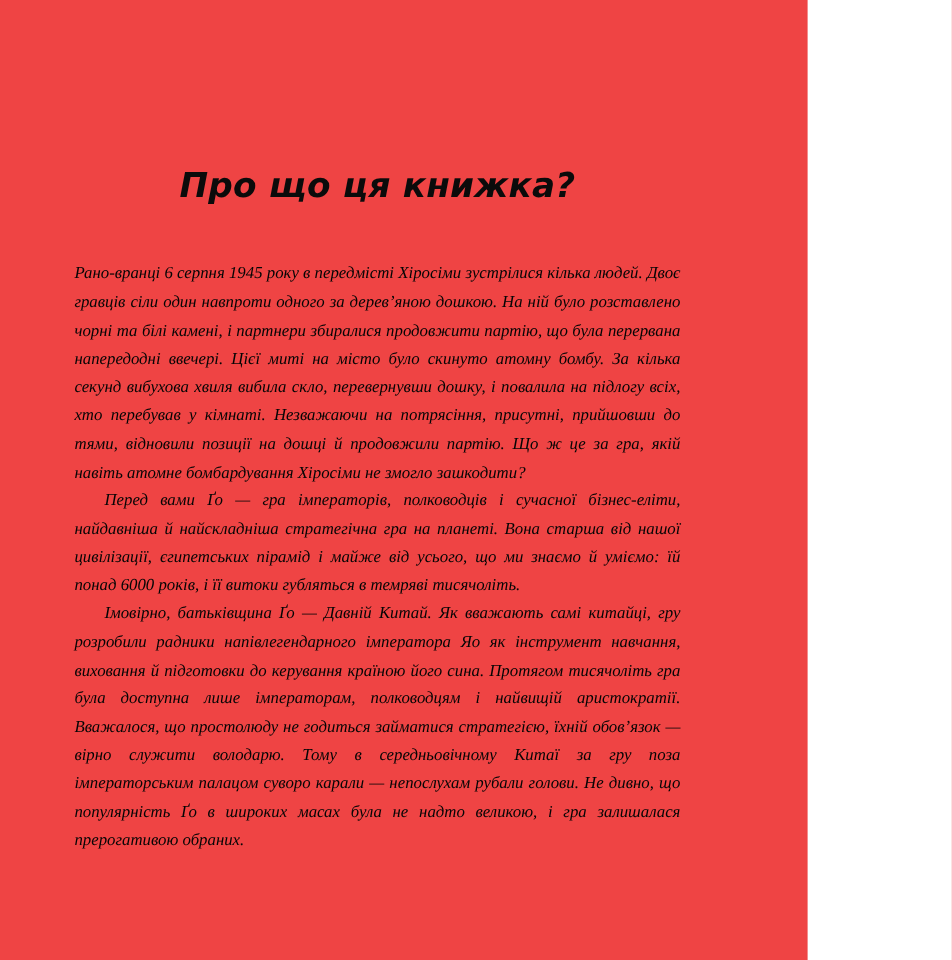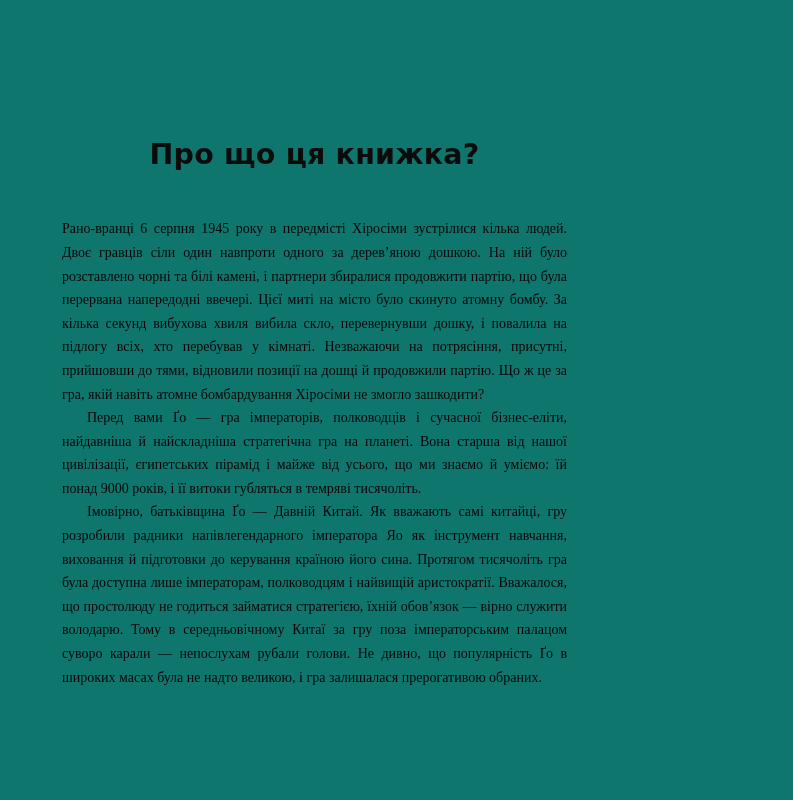--- a/index.html
+++ b/index.html
@@ -11,24 +11,25 @@
   body {
     width: 793px;
     height: 800px;
     overflow: hidden;
     font-family: "Liberation Serif", "DejaVu Serif", serif;
     color: #000000;
   }
 
   .page {
     position: relative;
-    width: 793px;
+    width: 673px;
     height: 800px;
-    background: #0f766e;
+    background: #ef4444;
     box-sizing: border-box;
+    font-style: italic;
   }
 
   .content {
     position: absolute;
     left: 62px;
     top: 0;
     width: 505px;
   }
 
   .chapter-title {
@@ -71,19 +72,19 @@
 </head>
 <body>
 
 <div class="page">
   <div class="content">
 
     <h1 class="chapter-title">Про що ця книжка?</h1>
 
     <div class="body-copy">
       <p class="para first">Рано-вранці 6 серпня 1945 року в передмісті Хіросіми зустрілися кілька людей. Двоє гравців сіли один навпроти одного за дерев’яною дошкою. На ній було розставлено чорні та білі камені, і партнери збиралися продовжити партію, що була перервана напередодні ввечері. Цієї миті на місто було скинуто атомну бомбу. За кілька секунд вибухова хвиля вибила скло, перевернувши дошку, і повалила на підлогу всіх, хто перебував у кімнаті. Незважаючи на потрясіння, присутні, прийшовши до тями, відновили позиції на дошці й продовжили партію. Що ж це за гра, якій навіть атомне бомбардування Хіросіми не змогло зашкодити?</p>
-      <p class="para">Перед вами Ґо — гра імператорів, полководців і сучасної бізнес-еліти, найдавніша й найскладніша стратегічна гра на планеті. Вона старша від нашої цивілізації, єгипетських пірамід і майже від усього, що ми знаємо й уміємо: їй понад 9000 років, і її витоки губляться в темряві тисячоліть.</p>
+      <p class="para">Перед вами Ґо — гра імператорів, полководців і сучасної бізнес-еліти, найдавніша й найскладніша стратегічна гра на планеті. Вона старша від нашої цивілізації, єгипетських пірамід і майже від усього, що ми знаємо й уміємо: їй понад 6000 років, і її витоки губляться в темряві тисячоліть.</p>
       <p class="para">Імовірно, батьківщина Ґо — Давній Китай. Як вважають самі китайці, гру розробили радники напівлегендарного імператора Яо як інструмент навчання, виховання й підготовки до керування країною його сина. Протягом тисячоліть гра була доступна лише імператорам, полководцям і найвищій аристократії. Вважалося, що простолюду не годиться займатися стратегією, їхній обов’язок — вірно служити володарю. Тому в середньовічному Китаї за гру поза імператорським палацом суворо карали — непослухам рубали голови. Не дивно, що популярність Ґо в широких масах була не надто великою, і гра залишалася прерогативою обраних.</p>
 
     </div>
 
   </div>
 </div>
 
 </body></html>

